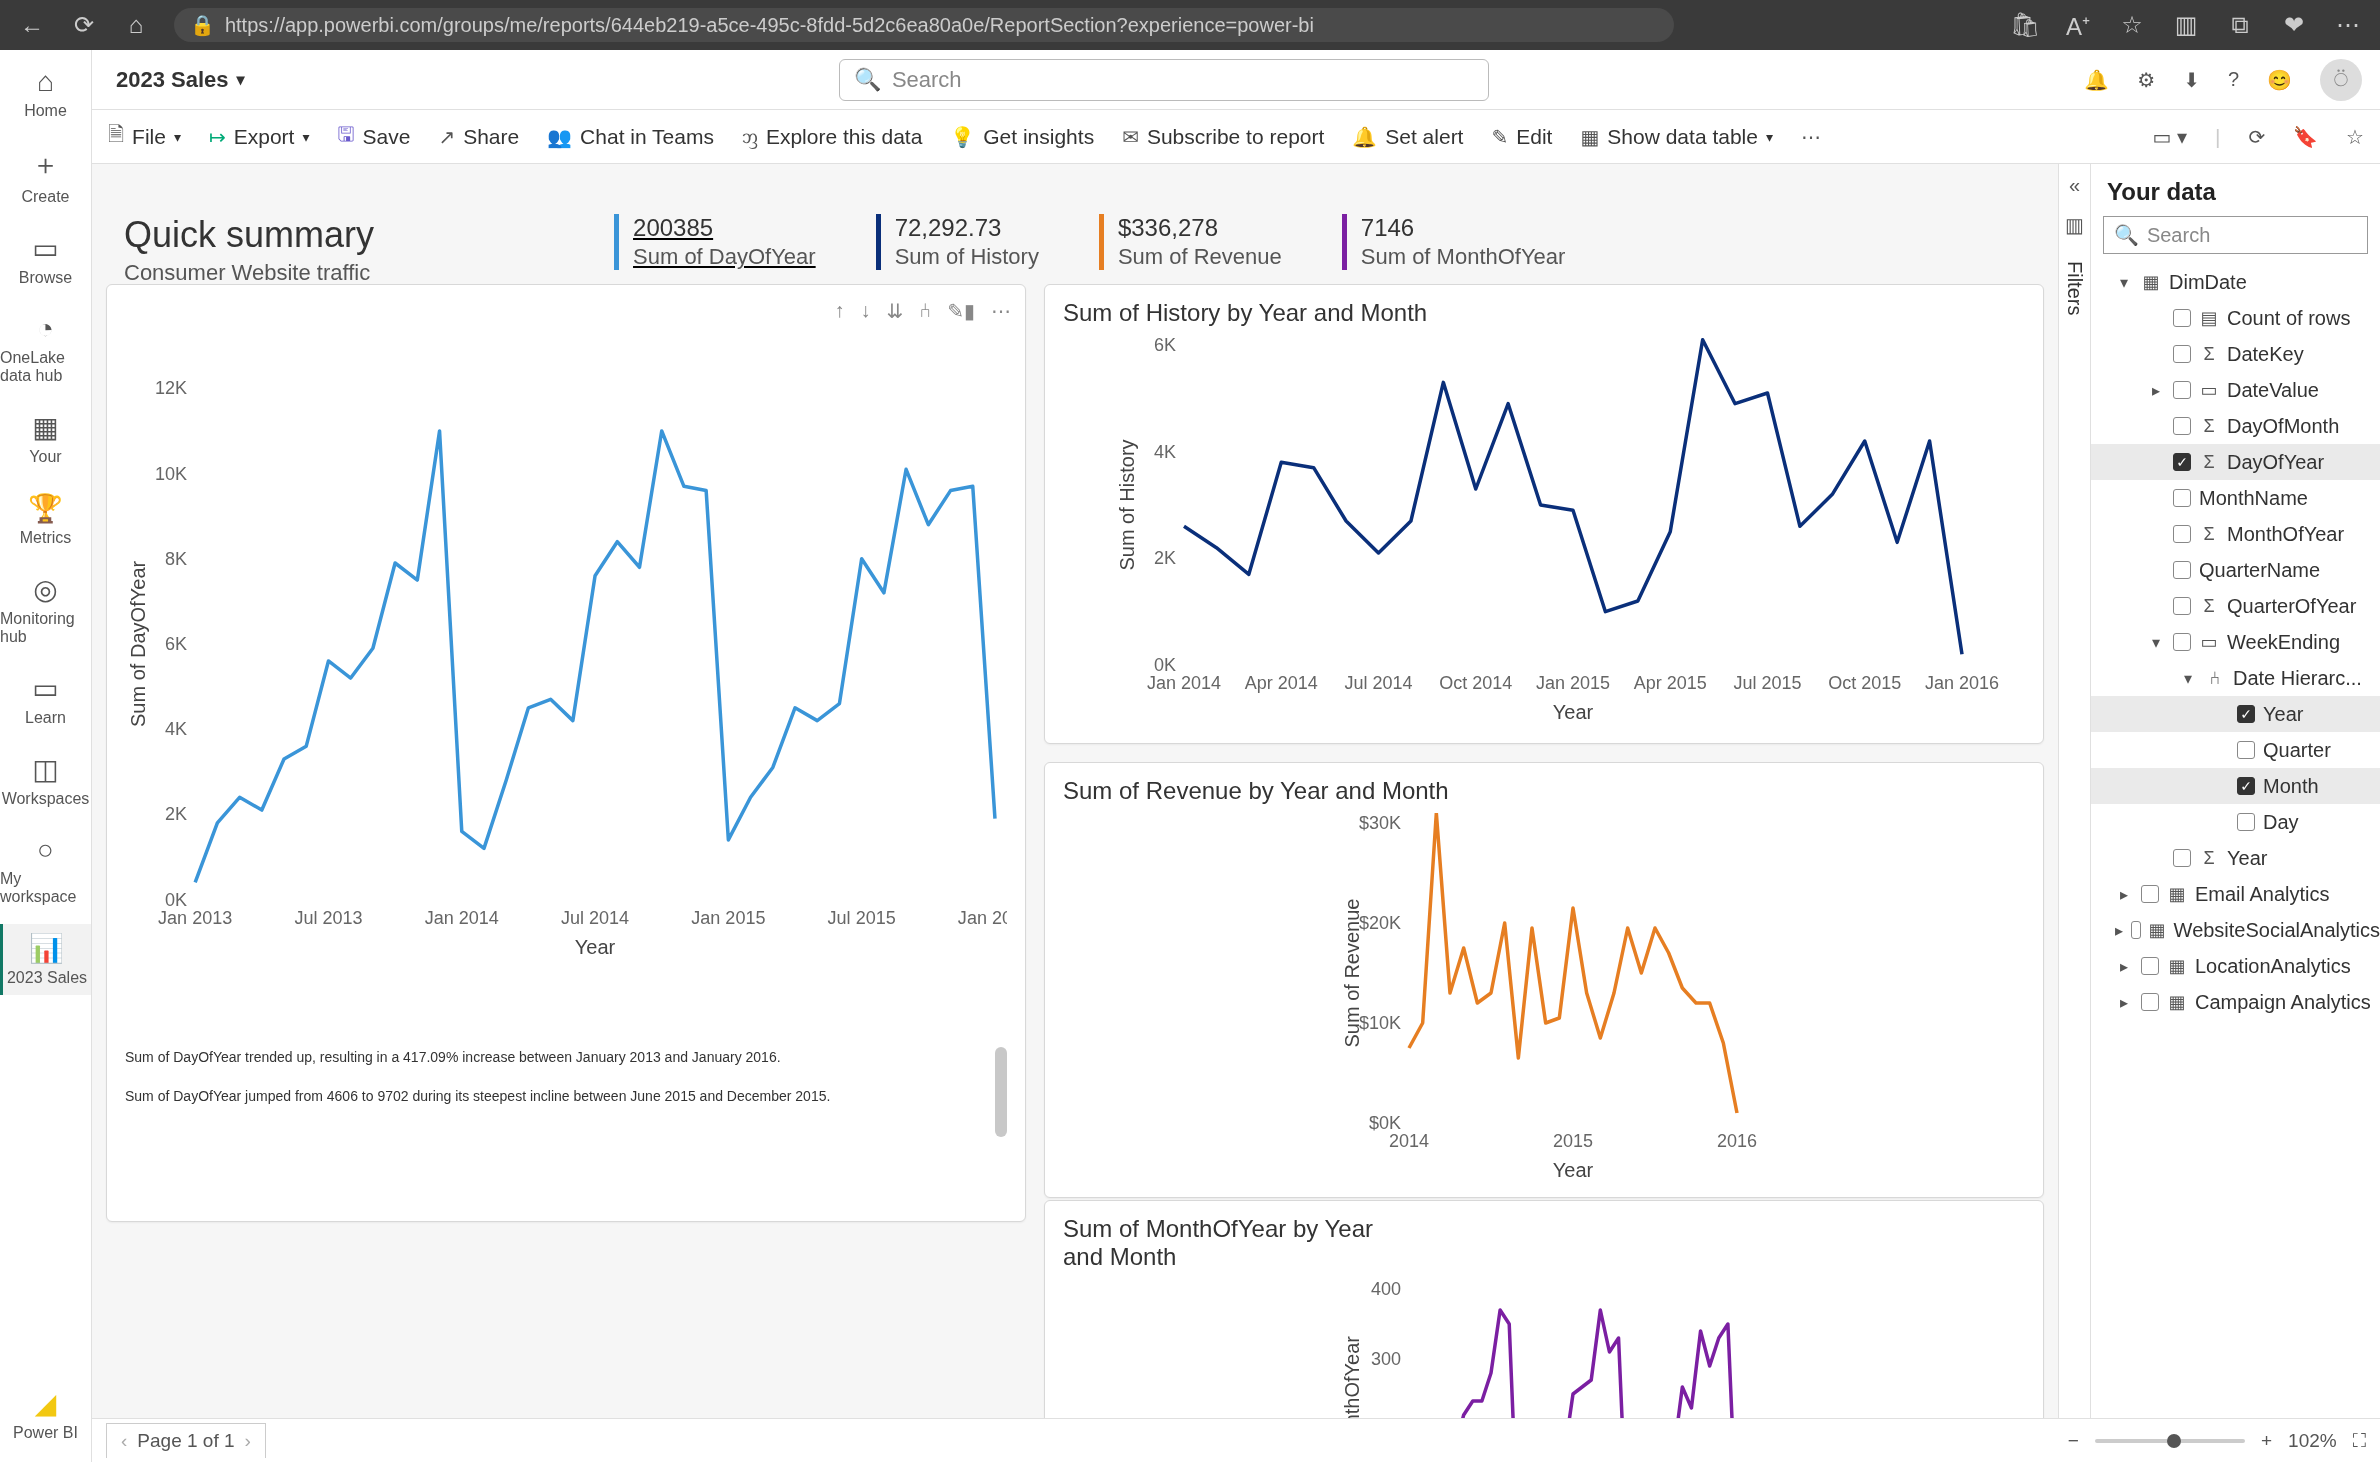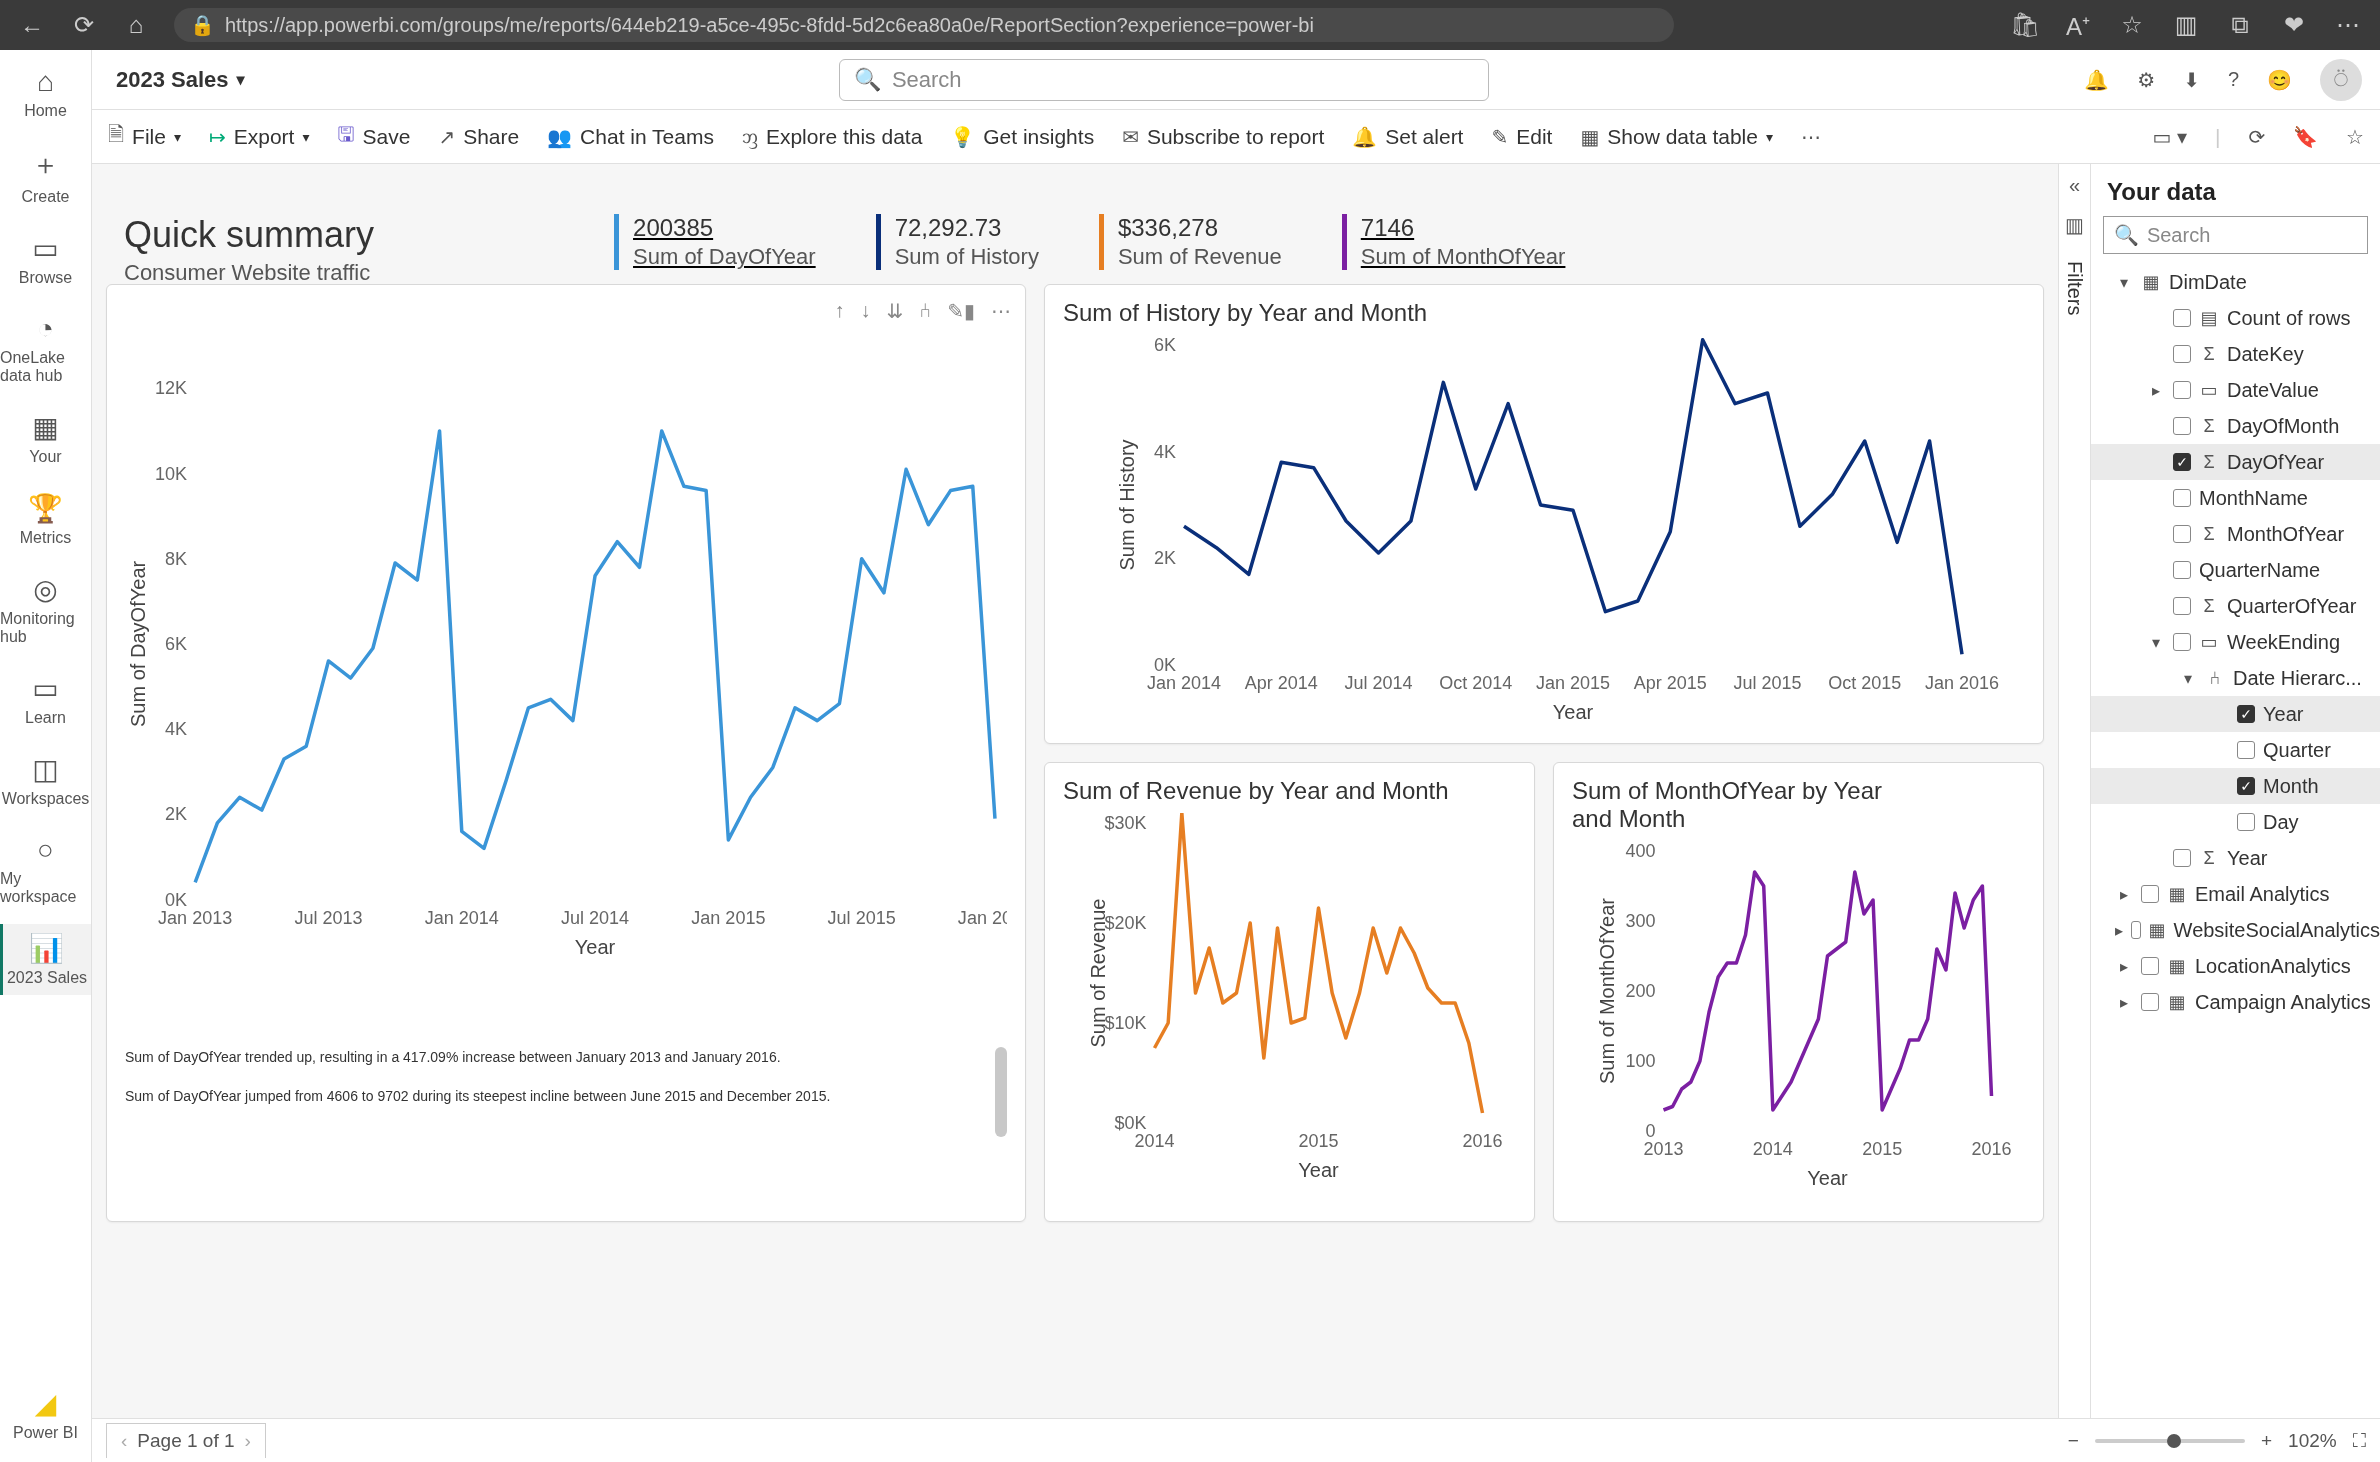--- a/index.html
+++ b/index.html
@@ -48,21 +48,21 @@
 .tile-title { font-size:24px; color:#333; margin-bottom:8px;}
 .tile-actions { position:absolute; right:14px; top:14px; display:flex; gap:16px; color:#888; font-size:20px;}
 .chart-area { flex:1; position:relative; }
 svg.chart { width:100%; height:100%; }
 .axis-text { font-size:18px; fill:#666; }
 .axis-label { font-size:20px; fill:#444; }
 .insights { height:160px; overflow:hidden; border-top:0px; margin-top:8px; font-size:14px; color:#333; line-height:1.5; padding-right:22px; position:relative;}
 .insights p { margin-bottom:18px;}
 .scroll-thumb { position:absolute; right:0; top:0; width:12px; height:90px; background:#c8c8c8; border-radius:6px;}
 
-.row2 { display:grid; grid-template-columns:1fr 1fr; gap:18px;}
+.row2 { display:grid; grid-template-columns:1fr; gap:2px;}
 .tile.small { height:100%; }
 
 .right-rail { width:32px; background:#fff; border-left:1px solid #e0e0e0; display:flex; flex-direction:column; align-items:center; padding-top:10px; gap:16px; font-size:20px; color:#555;}
 .vtext { writing-mode:vertical-rl; font-size:20px; color:#333; margin-top:8px;}
 
 
 .data-panel { width:290px; background:#fff; border-left:1px solid #e0e0e0; display:flex; flex-direction:column; }
 .dp-title { font-size:24px; font-weight:700; padding:14px 16px 10px 16px; color:#222;}
 .dp-search { margin:0 12px 10px 12px; height:38px; border:1px solid #999; display:flex; align-items:center; padding:0 10px; gap:8px; color:#888; font-size:20px;}
 .tree { flex:1; overflow:auto; font-size:20px; color:#333;}
@@ -248,21 +248,21 @@
             <div class="l">Sum of DayOfYear</div>
           </div>
           <div class="kpi" style="border-color: rgb(10, 47, 122);">
             <div class="v">72,292.73</div>
             <div class="l">Sum of History</div>
           </div>
           <div class="kpi" style="border-color: rgb(230, 126, 34);">
             <div class="v">$336,278</div>
             <div class="l">Sum of Revenue</div>
           </div>
-          <div class="kpi" style="border-color: rgb(123, 31, 162); text-decoration: underline;">
+          <div class="kpi" style="border-color: rgb(123, 31, 162);">
             <div class="v">7146</div>
             <div class="l">Sum of MonthOfYear</div>
           </div>
         </div>
     </div>
 
     <div class="tiles">
 
       <div class="tile big">
         <div class="tile-actions">

